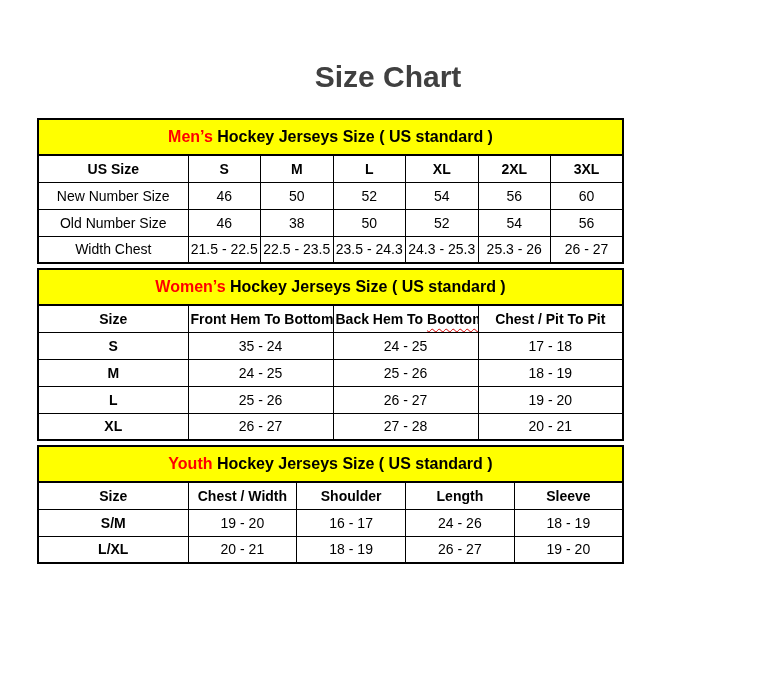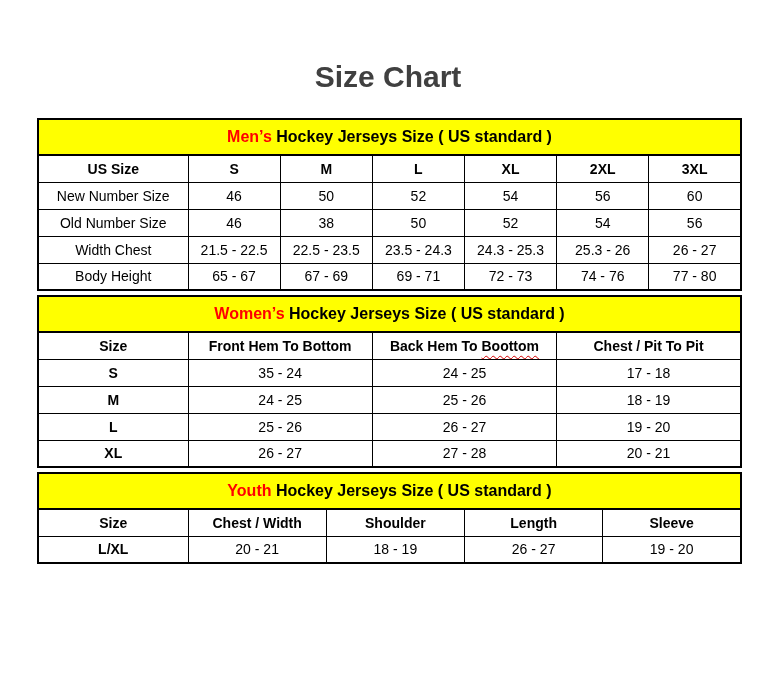--- a/index.html
+++ b/index.html
@@ -6,21 +6,21 @@
   html, body { margin: 0; padding: 0; background: #ffffff; }
   body {
     width: 776px; height: 692px; overflow: hidden;
     font-family: "Liberation Sans", "DejaVu Sans", sans-serif;
     color: #000;
   }
   .page-title {
     margin: 0; padding-top: 60px; text-align: center;
     font-size: 30px; font-weight: bold; color: #404040;
   }
-  .sections { margin: 24px 0 0 37px; width: 705px; }
+  .sections { margin: 24px 0 0 37px; width: 587px; }
   .size-section { margin-bottom: 4px; }
   .band {
     height: 38px; background: #FFFF00; border: 2px solid #000;
     display: flex; align-items: center; justify-content: center;
     font-weight: bold; font-size: 16px;
   }
   .band span { white-space: pre; }
   .band .hl { color: #FF0000; }
   table {
     width: 100%; border-collapse: collapse; table-layout: fixed;
@@ -95,29 +95,20 @@
             </tr>
             <tr>
               <td>Width Chest</td>
               <td>21.5 - 22.5</td>
               <td>22.5 - 23.5</td>
               <td>23.5 - 24.3</td>
               <td>24.3 - 25.3</td>
               <td>25.3 - 26</td>
               <td>26 - 27</td>
             </tr>
-            <tr>
-              <td>Body Height</td>
-              <td>65 - 67</td>
-              <td>67 - 69</td>
-              <td>69 - 71</td>
-              <td>72 - 73</td>
-              <td>74 - 76</td>
-              <td>77 - 80</td>
-            </tr>
           </tbody>
         </table>
       </section>
       <section class="size-section">
         <div class="band">
           <span class="hl">Women’s</span>
           <span> Hockey Jerseys Size ( US standard )</span>
         </div>
         <table>
           <colgroup>
@@ -179,20 +170,27 @@
             <tr>
               <th>Size</th>
               <th>Chest / Width</th>
               <th>Shoulder</th>
               <th>Length</th>
               <th>Sleeve</th>
             </tr>
           </thead>
           <tbody>
             <tr>
+              <td class="bold">S/M</td>
+              <td>19 - 20</td>
+              <td>16 - 17</td>
+              <td>24 - 26</td>
+              <td>18 - 19</td>
+            </tr>
+            <tr>
               <td class="bold">L/XL</td>
               <td>20 - 21</td>
               <td>18 - 19</td>
               <td>26 - 27</td>
               <td>19 - 20</td>
             </tr>
           </tbody>
         </table>
       </section>
     </div>

